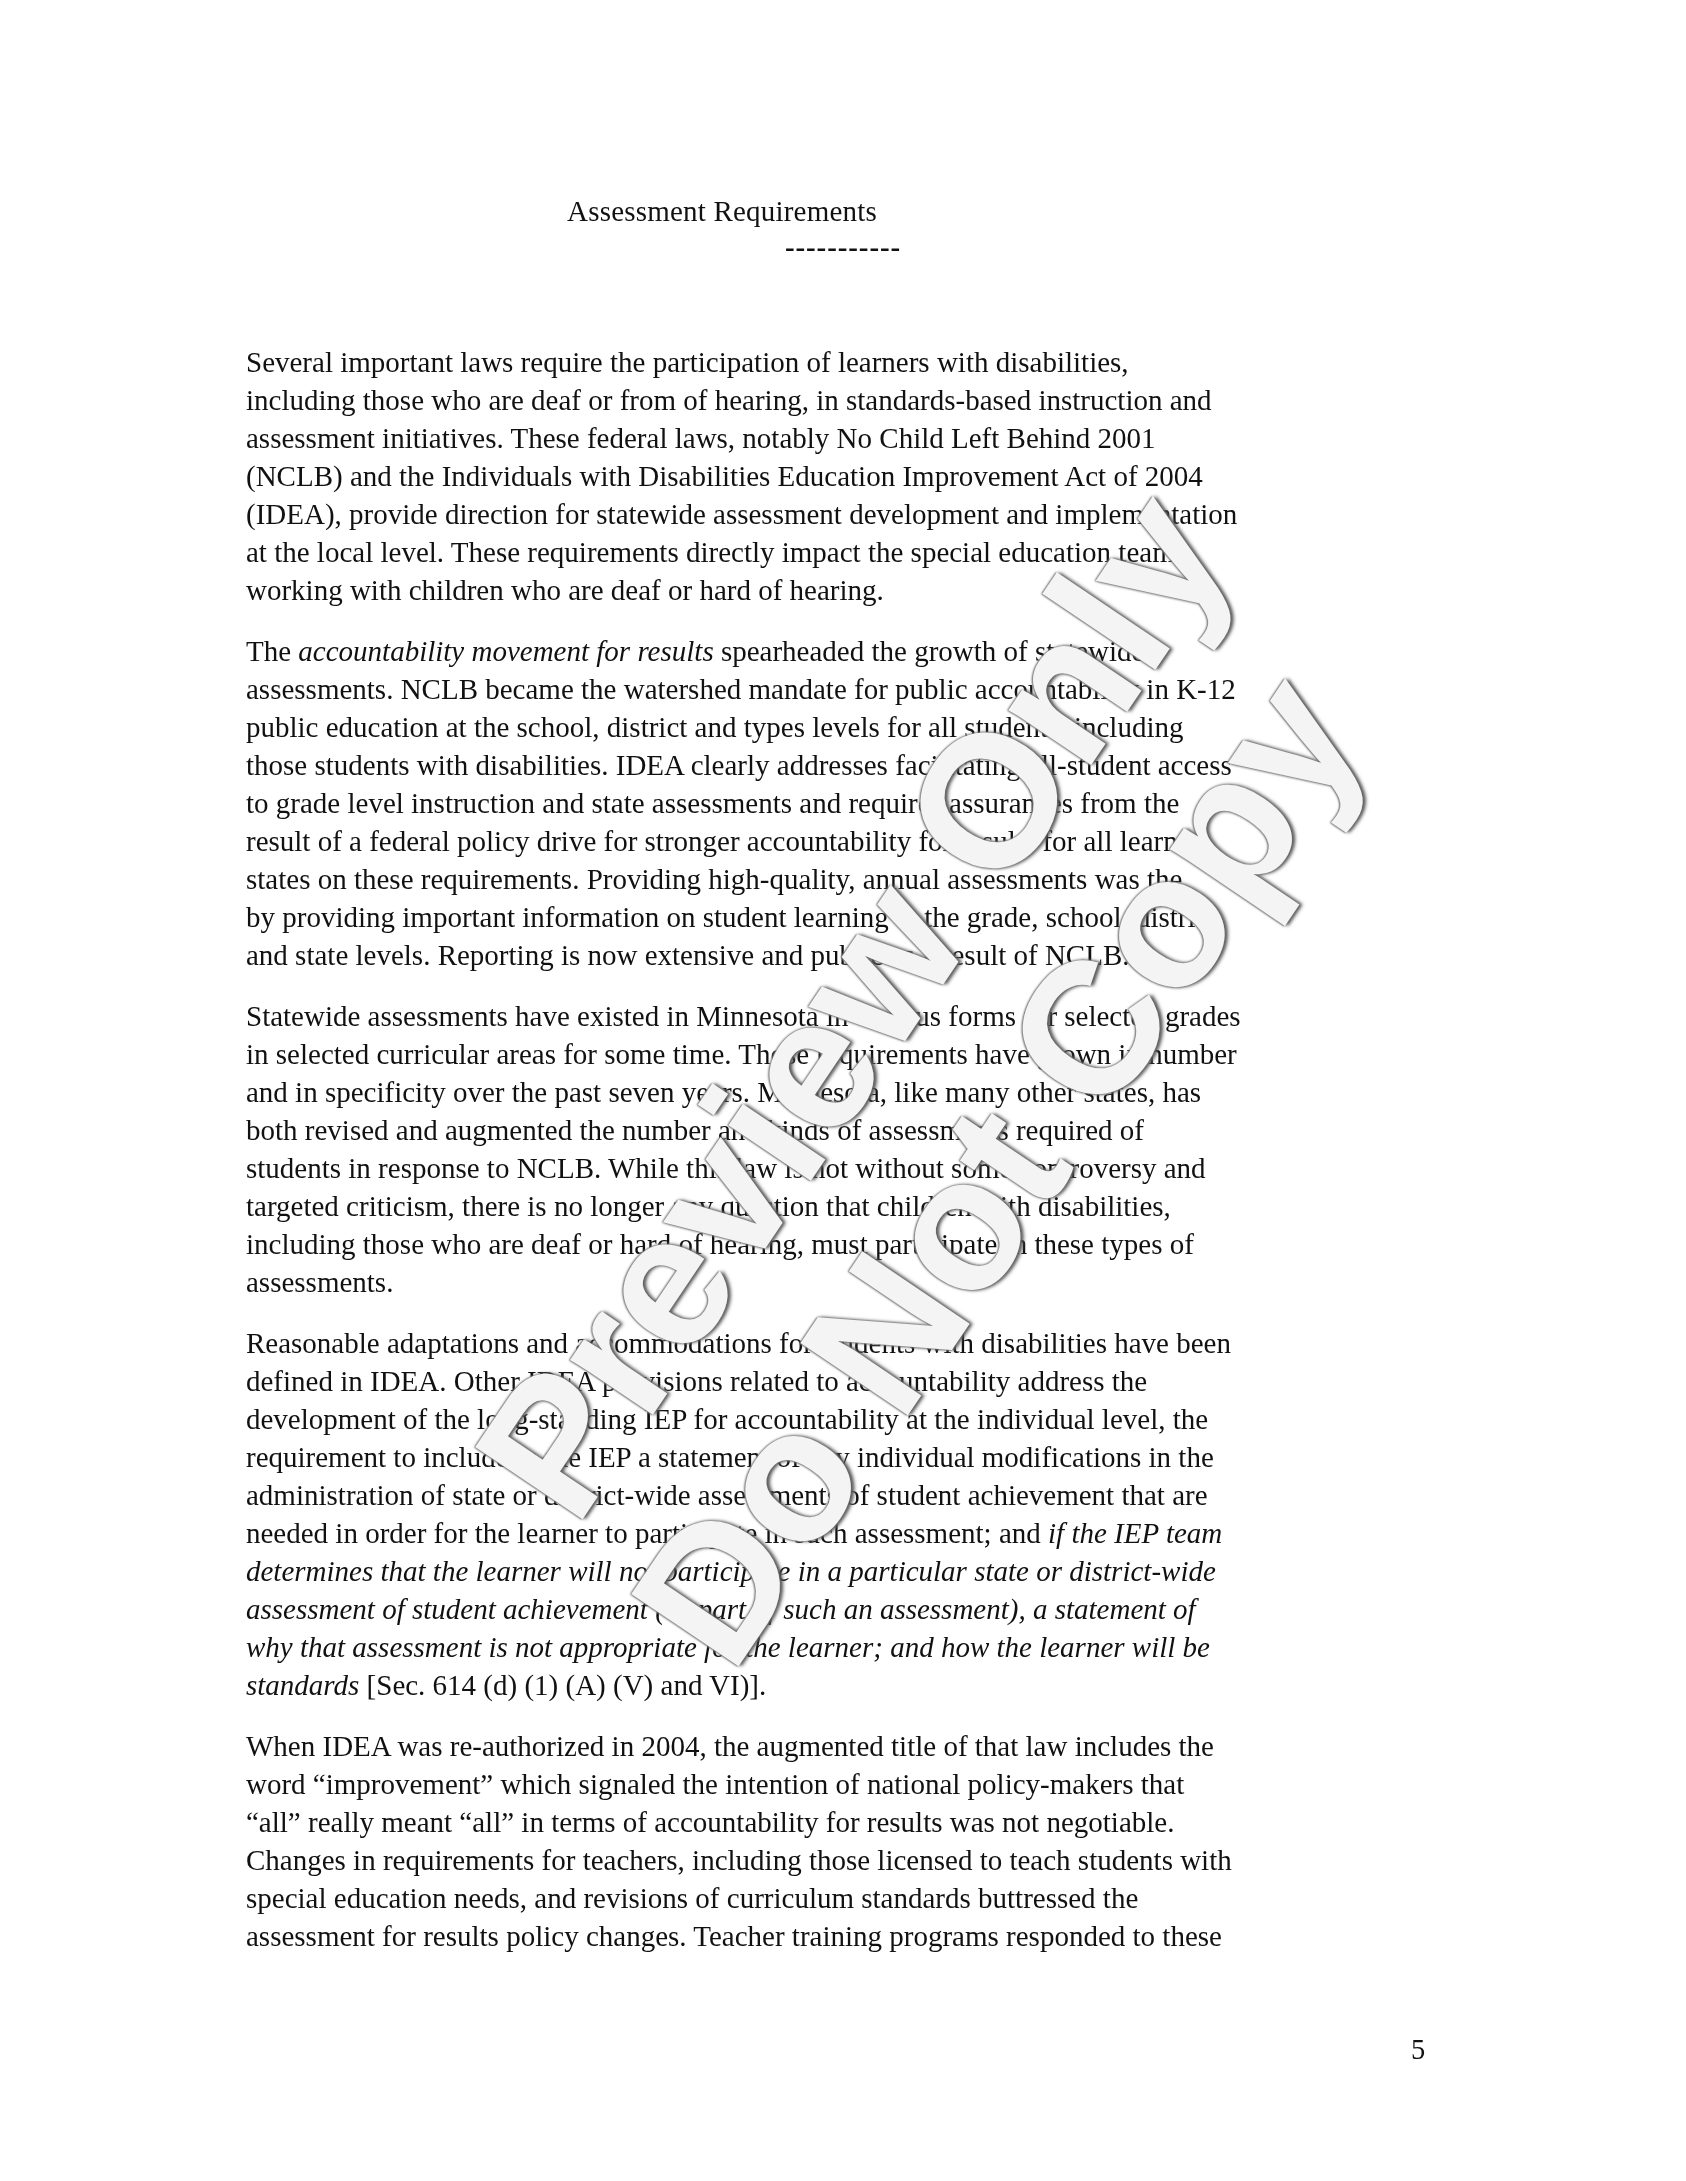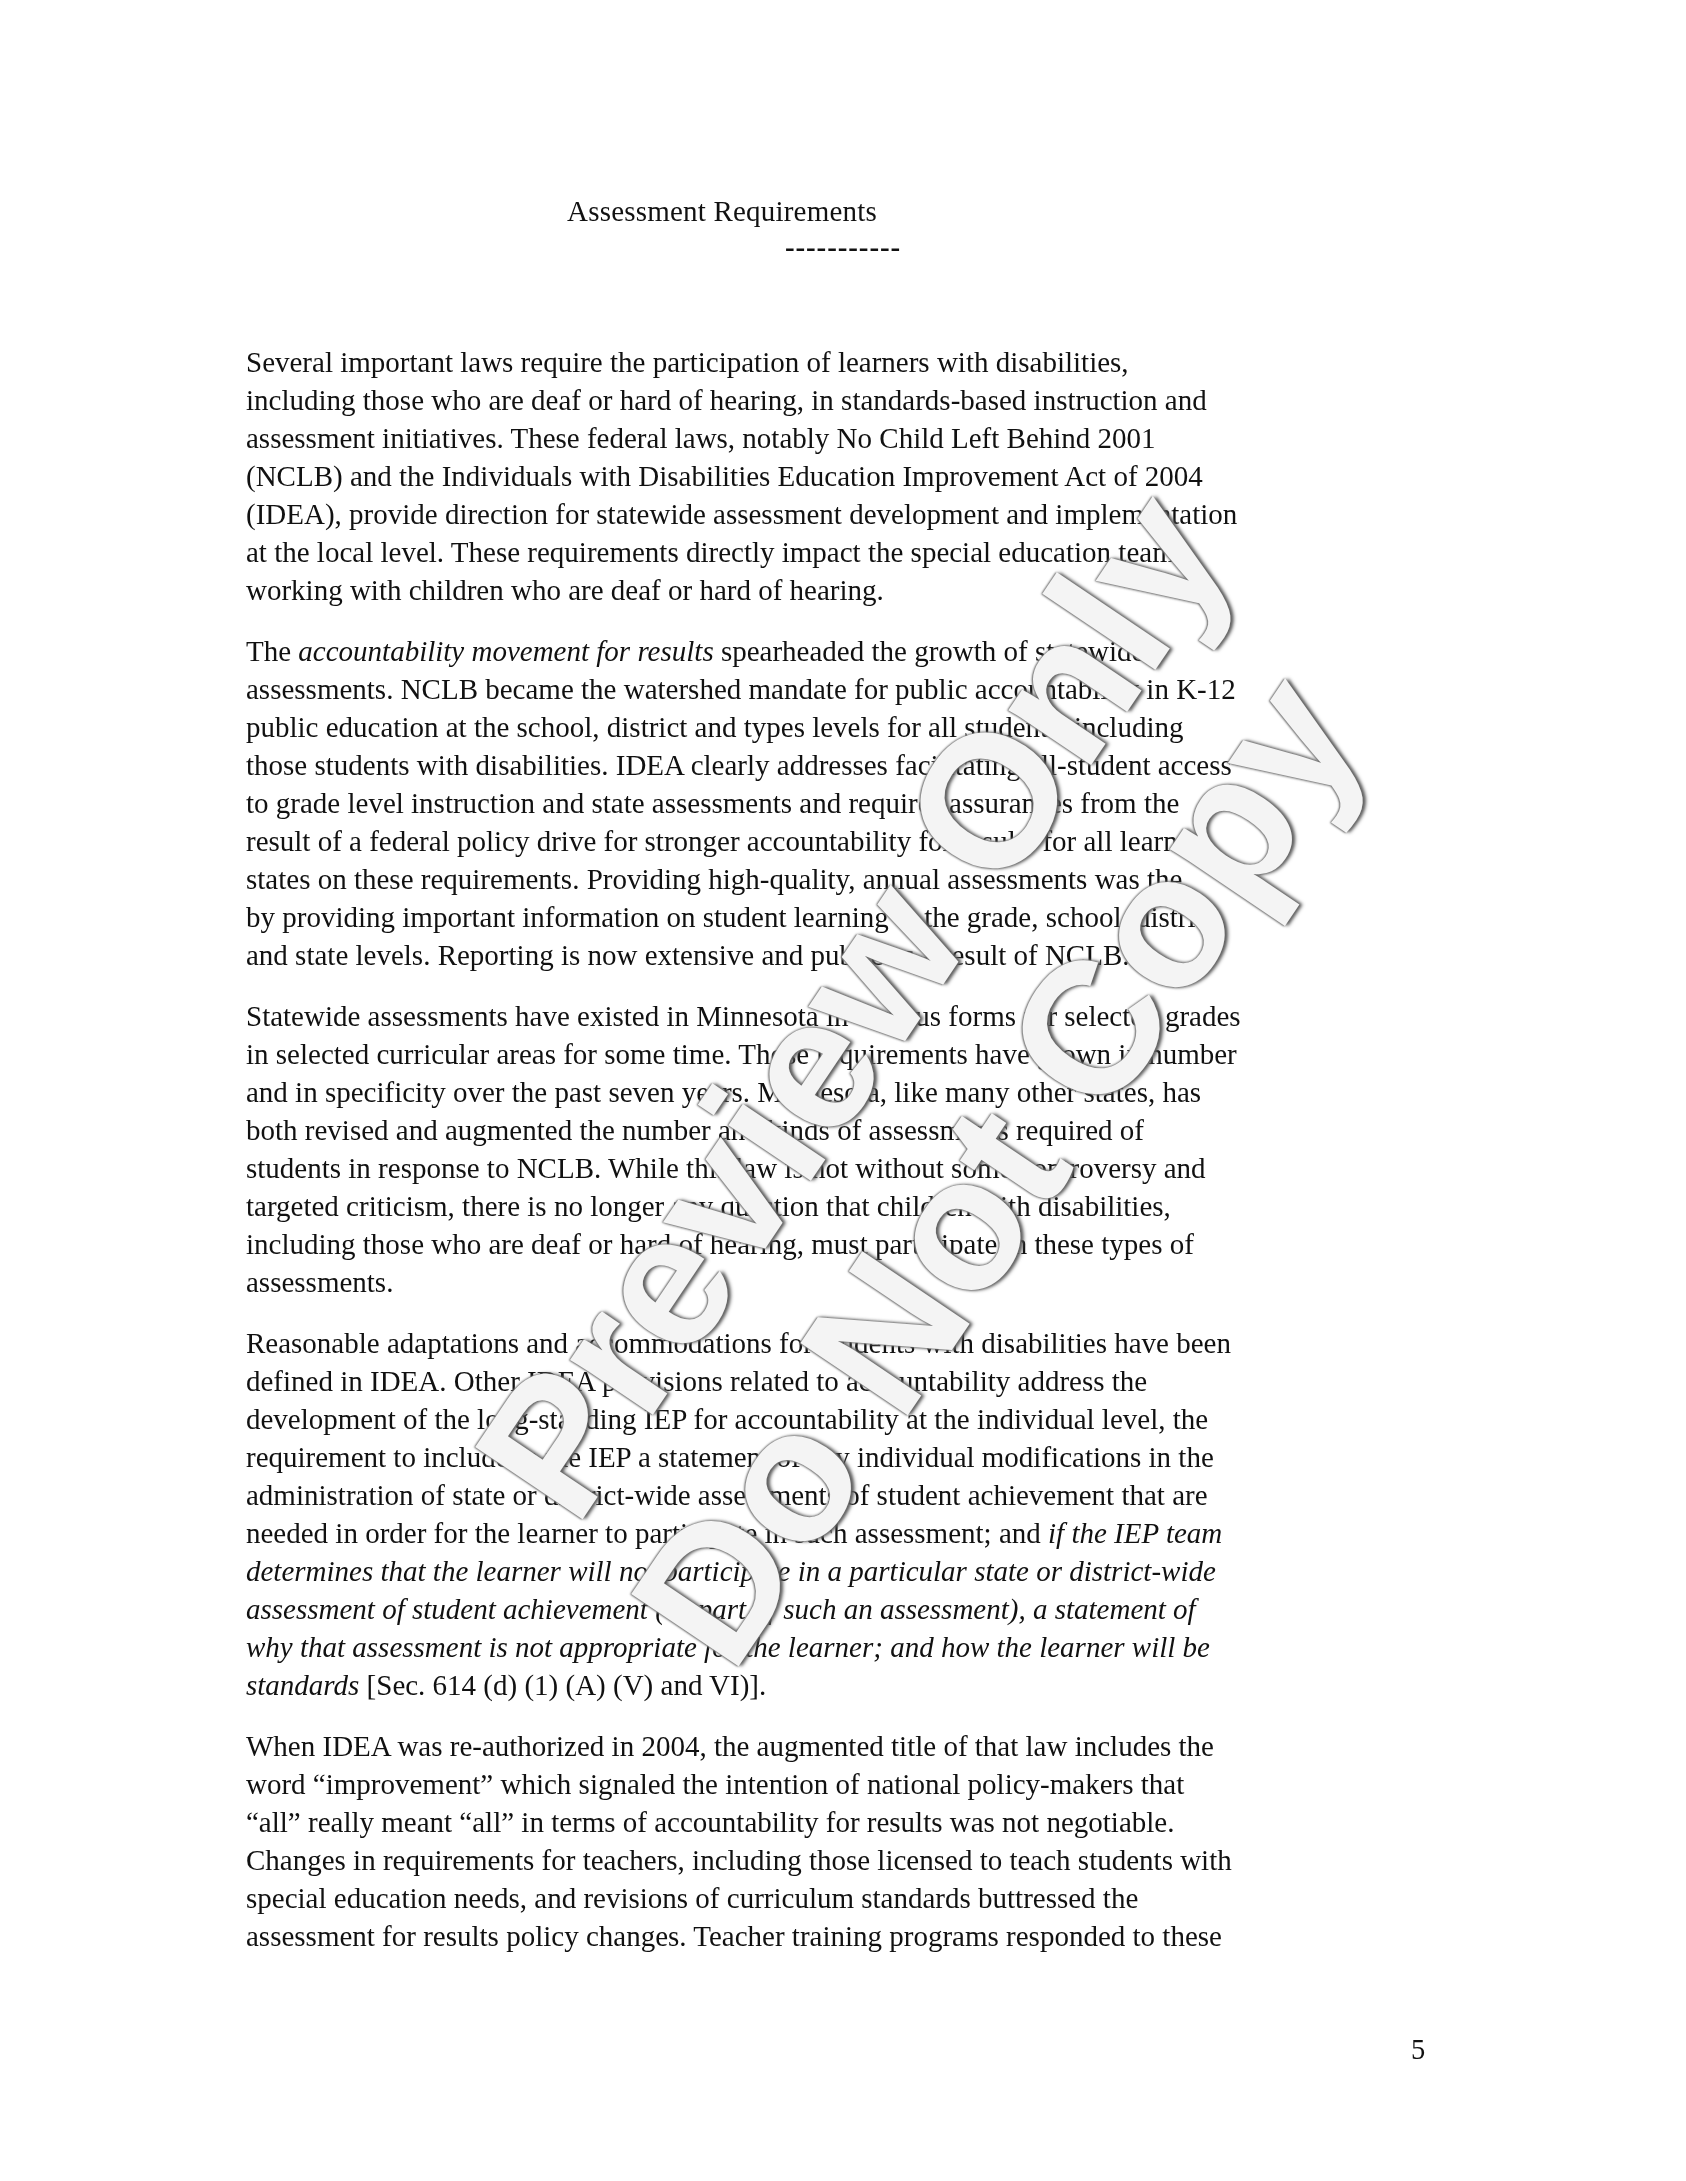--- a/index.html
+++ b/index.html
@@ -38,21 +38,21 @@
 </head>
 <body>
 
 <div class="page">
   <h1 class="title">Assessment Requirements</h1>
   <div class="title-rule">-----------</div>
 
   <div class="body" id="body">
       <p>
         <span class="ln"><span>Several important laws require the participation of learners with disabilities,</span></span>
-        <span class="ln"><span>including those who are deaf or hard of hearing, in standards-based instruction and</span></span>
+        <span class="ln"><span>including those who are deaf or from of hearing, in standards-based instruction and</span></span>
         <span class="ln"><span>assessment initiatives. These federal laws, notably No Child Left Behind 2001</span></span>
         <span class="ln"><span>(NCLB) and the Individuals with Disabilities Education Improvement Act of 2004</span></span>
         <span class="ln"><span>(IDEA), provide direction for statewide assessment development and implementation</span></span>
         <span class="ln"><span>at the local level. These requirements directly impact the special education teams</span></span>
         <span class="ln"><span>working with children who are deaf or hard of hearing.</span></span>
       </p>
       <p>
         <span class="ln"><span>The </span><em>accountability movement for results</em><span> spearheaded the growth of statewide</span></span>
         <span class="ln"><span>assessments. NCLB became the watershed mandate for public accountability in K-12</span></span>
         <span class="ln"><span>public education at the school, district and types levels for all students, including</span></span>

